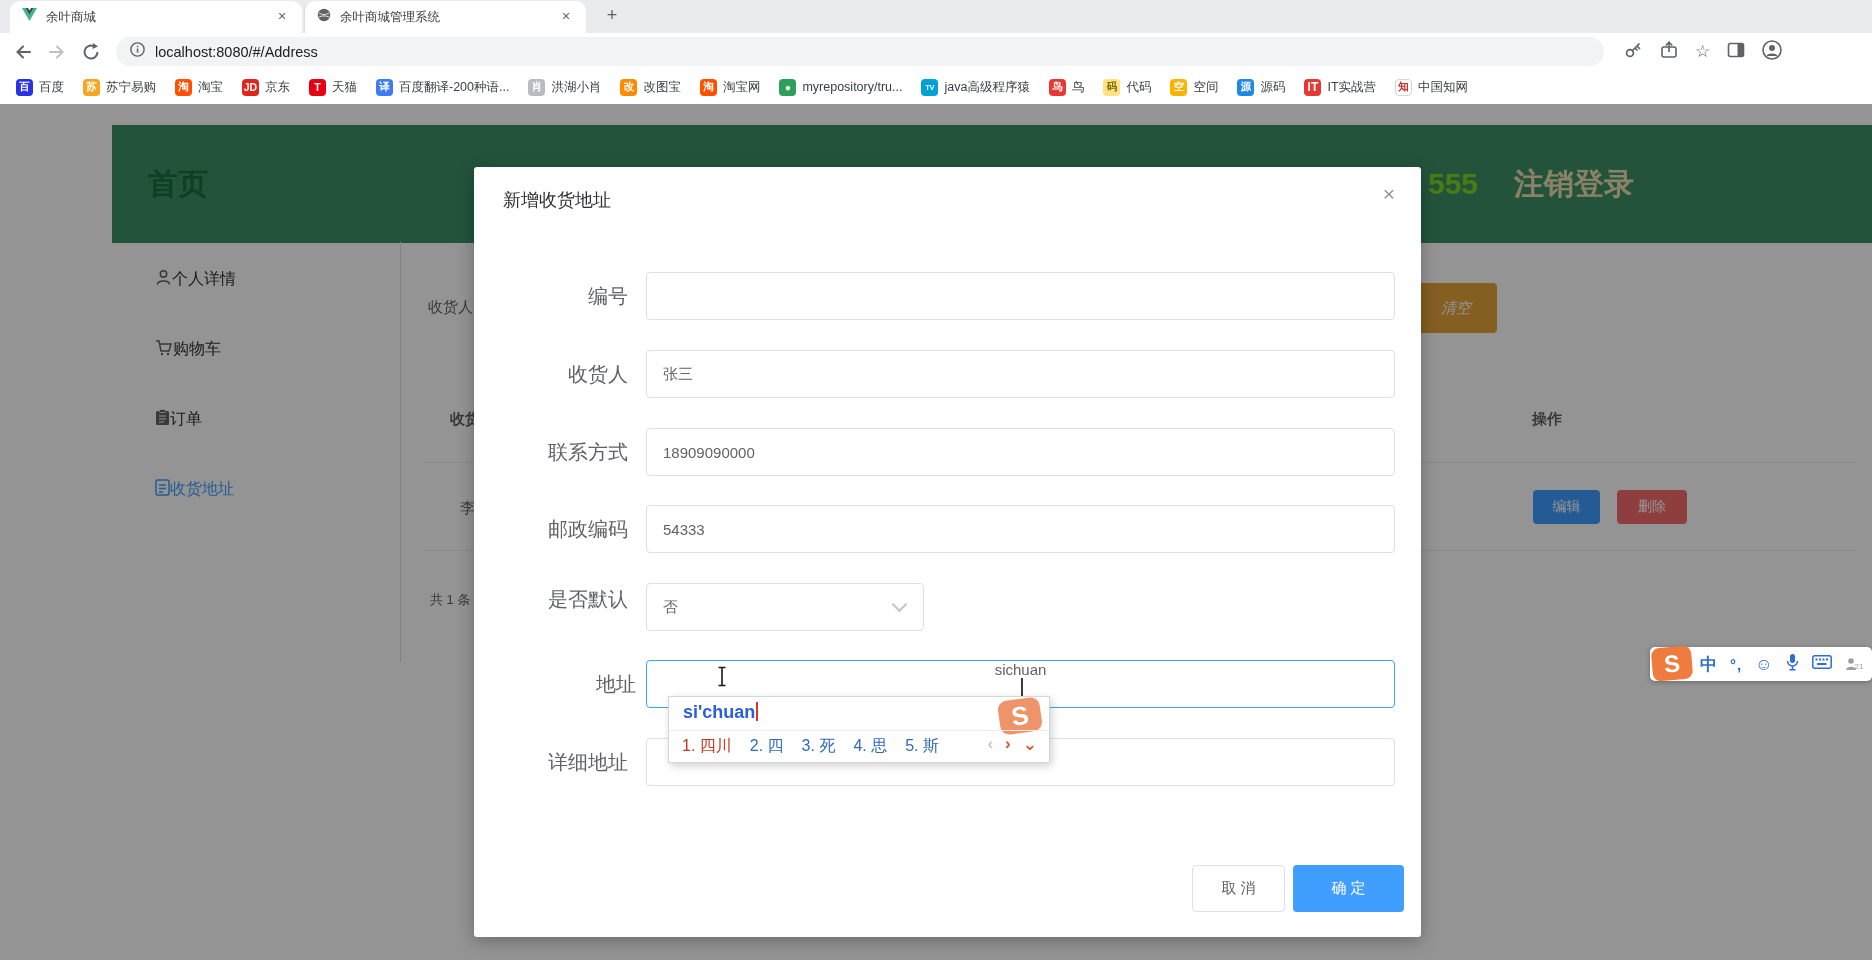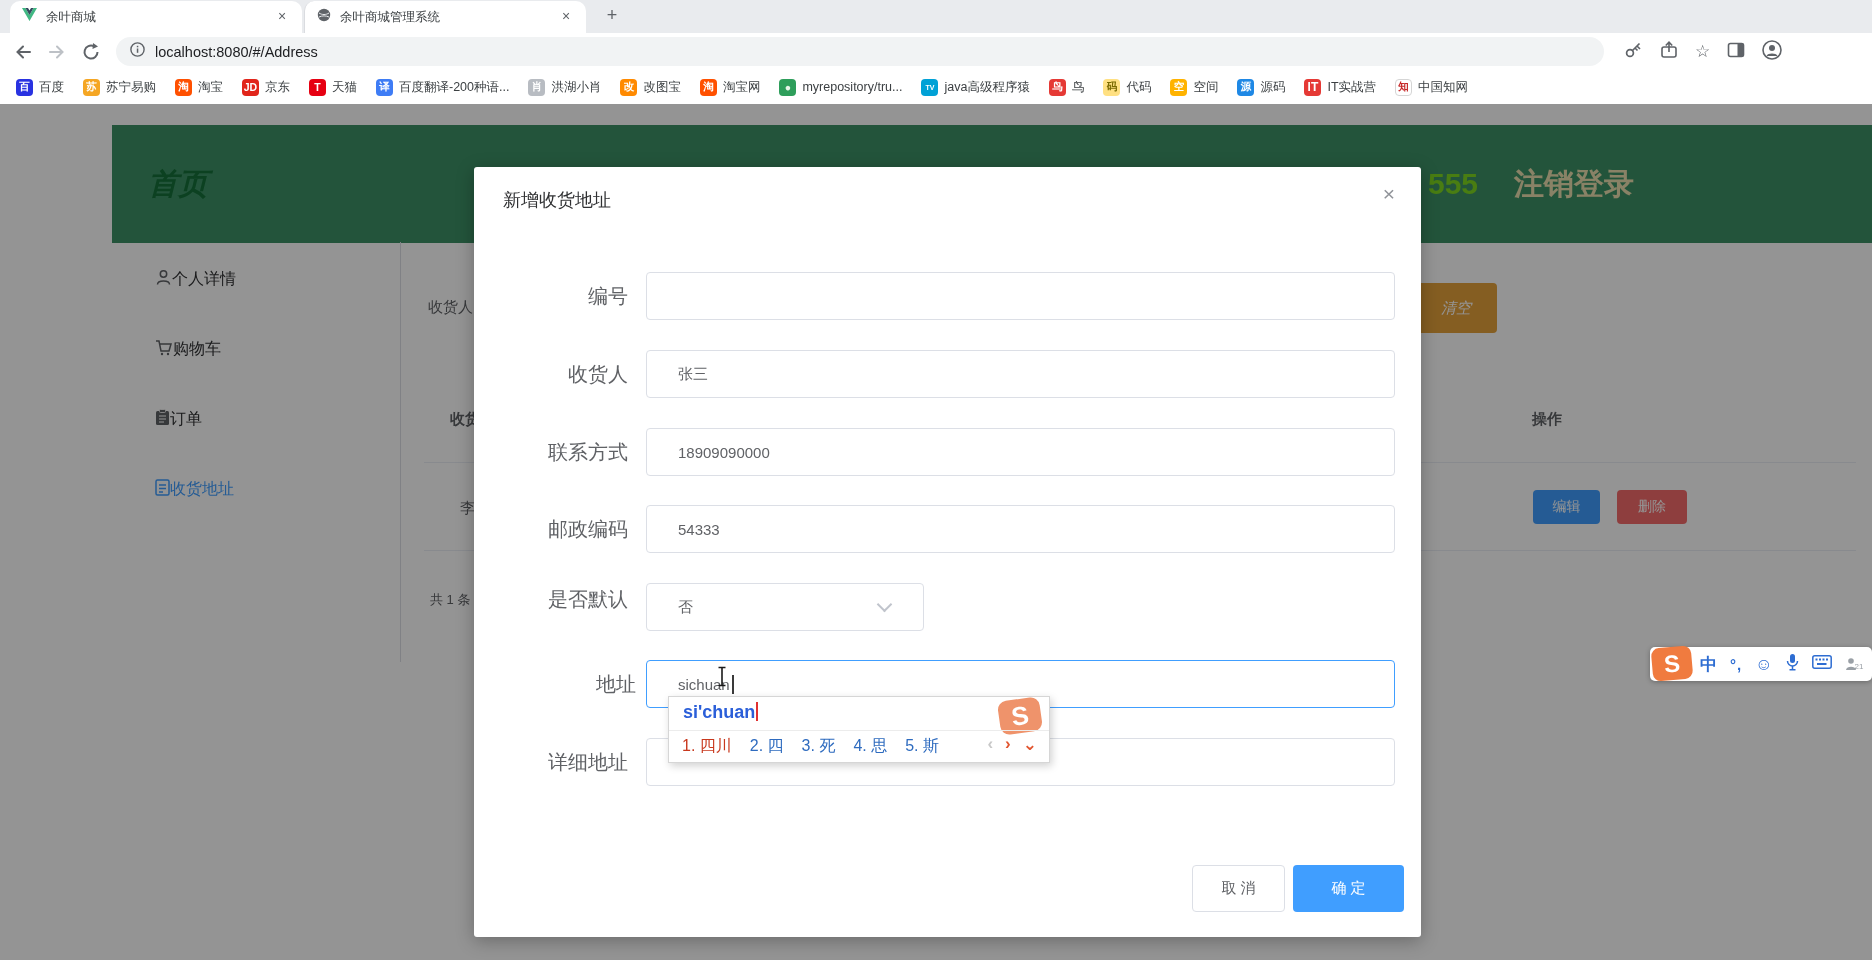--- a/index.html
+++ b/index.html
@@ -23,21 +23,21 @@
   .bm{display:flex;align-items:center;gap:6px;}
   .bm-label{font-size:12.5px;color:#3C4043;white-space:nowrap;}
   .fav{width:17px;height:17px;border-radius:4px;display:flex;align-items:center;justify-content:center;font-size:10.5px;font-weight:700;flex:0 0 auto;}
   .bm:nth-child(17) .fav{border:1px solid #D5D5D5;box-sizing:border-box;}
 
   
   .page{position:absolute;top:104px;left:0;right:0;bottom:0;background:#fff;}
   .overlay{position:absolute;inset:0;background:rgba(0,0,0,0.42);z-index:5;}
   .site-header{position:absolute;left:112px;right:0;top:21px;height:118px;background:#3D9166;z-index:1;}
   .nav-item{position:absolute;top:0;height:118px;line-height:118px;font-size:30px;font-weight:700;color:#15703A;}
-  .nav-home{left:36px;font-style:italic;} .nav-cat{left:156px;}
+  .nav-home{left:36px;} .nav-cat{left:156px;}
   .user-id{position:absolute;left:1316px;top:0;height:143px;line-height:118px;font-size:30px;font-weight:700;color:#7FD81F;}
   .logout{position:absolute;left:1402px;top:0;height:118px;line-height:118px;font-size:30px;font-weight:700;color:#EDE0B0;}
   .side-item{position:absolute;left:155px;display:flex;align-items:center;font-size:16px;color:#303133;z-index:1;}
   .side-item.active{color:#409EFF;}
   .vline{position:absolute;left:400px;top:138px;height:420px;width:1px;background:#DCDFE6;z-index:1;}
   .filter-label{position:absolute;left:428px;top:194px;font-size:15px;color:#606266;z-index:1;}
   .btn-clear{position:absolute;left:1415px;top:179px;width:82px;height:50px;background:#E6A23C;color:#fff;border:none;border-radius:4px;font-size:15px;z-index:1;font-style:italic;}
   .th{position:absolute;top:306px;font-weight:700;font-size:15px;color:#606266;z-index:1;}
   .th-name{left:450px;} .th-op{left:1532px;}
   .hline{position:absolute;left:424px;right:16px;height:1px;background:#EBEEF5;z-index:1;}
@@ -45,21 +45,21 @@
   .cell-name{position:absolute;left:460px;top:395px;font-size:15px;color:#606266;z-index:1;}
   .btn-edit{position:absolute;left:1533px;top:386px;width:67px;height:34px;background:#409EFF;color:#fff;border:none;border-radius:4px;font-size:14px;z-index:1;}
   .btn-del{position:absolute;left:1617px;top:386px;width:70px;height:34px;background:#F56C6C;color:#fff;border:none;border-radius:4px;font-size:14px;z-index:1;}
   .pager{position:absolute;left:430px;top:487px;font-size:13px;color:#606266;z-index:1;}
 
   
   .modal{position:absolute;left:474px;top:167px;width:947px;height:770px;background:#fff;border-radius:3px;box-shadow:0 4px 18px rgba(0,0,0,0.28);z-index:20;}
   .m-title{position:absolute;left:29px;top:21px;font-size:18px;color:#303133;}
   .m-close{position:absolute;right:26px;top:15px;font-size:21px;color:#909399;}
   .frow-label{position:absolute;left:0;width:154px;text-align:right;font-size:20px;color:#606266;height:48px;line-height:48px;}
-  .tbox{position:absolute;left:172px;width:749px;height:48px;border:1px solid #DCDFE6;border-radius:4px;box-sizing:border-box;display:flex;align-items:center;padding:0 31px;font-size:15px;color:#606266;background:#fff;}
+  .tbox{position:absolute;left:172px;width:749px;height:48px;border:1px solid #DCDFE6;border-radius:4px;box-sizing:border-box;display:flex;align-items:center;padding:0 16px;font-size:15px;color:#606266;background:#fff;}
   .tbox.sel{width:278px;}
   .tbox.focused{border-color:#409EFF;}
   .chev{width:9px;height:9px;border-right:2px solid #C0C4CC;border-bottom:2px solid #C0C4CC;transform:rotate(45deg);margin:-5px 2px 0 auto;}
   .caret{width:2px;height:19px;background:#3a3a3a;margin-left:2px;}
   .btn-cancel{position:absolute;left:718px;top:698px;width:93px;height:47px;background:#fff;border:1px solid #DCDFE6;border-radius:4px;font-size:15px;color:#606266;}
   .btn-ok{position:absolute;left:819px;top:698px;width:111px;height:47px;background:#409EFF;border:none;border-radius:4px;font-size:15px;color:#fff;}
 
   
   .ime-popup{position:absolute;left:668px;top:696px;width:382px;height:67px;background:#fff;border:1px solid #D6D6D6;box-shadow:2px 3px 8px rgba(0,0,0,0.18);z-index:40;box-sizing:border-box;}
   .comp{position:absolute;left:14px;top:5px;font-size:18px;font-weight:700;color:#2B5FD9;}
@@ -298,21 +298,21 @@
         <span>54333</span>
       </div>
 
     <div class="frow-label" style="top:408px;">是否默认</div>
     <div class="tbox sel" style="top:416px;">
       <span>否</span>
       <span class="chev"></span>
     </div>
 
     <div class="frow-label" style="top:493px;padding-left:8px;">地址</div>
-    <div class="tbox focused" style="top:493px;">
+    <div class="tbox focused" style="top:493px;flex-direction:column;">
       <span>sichuan</span>
       <span class="caret"></span>
     </div>
 
     <div class="frow-label" style="top:571px;">详细地址</div>
     <div class="tbox" style="top:571px;">
         <span></span>
       </div>
 
     <button class="btn-cancel">取 消</button>

